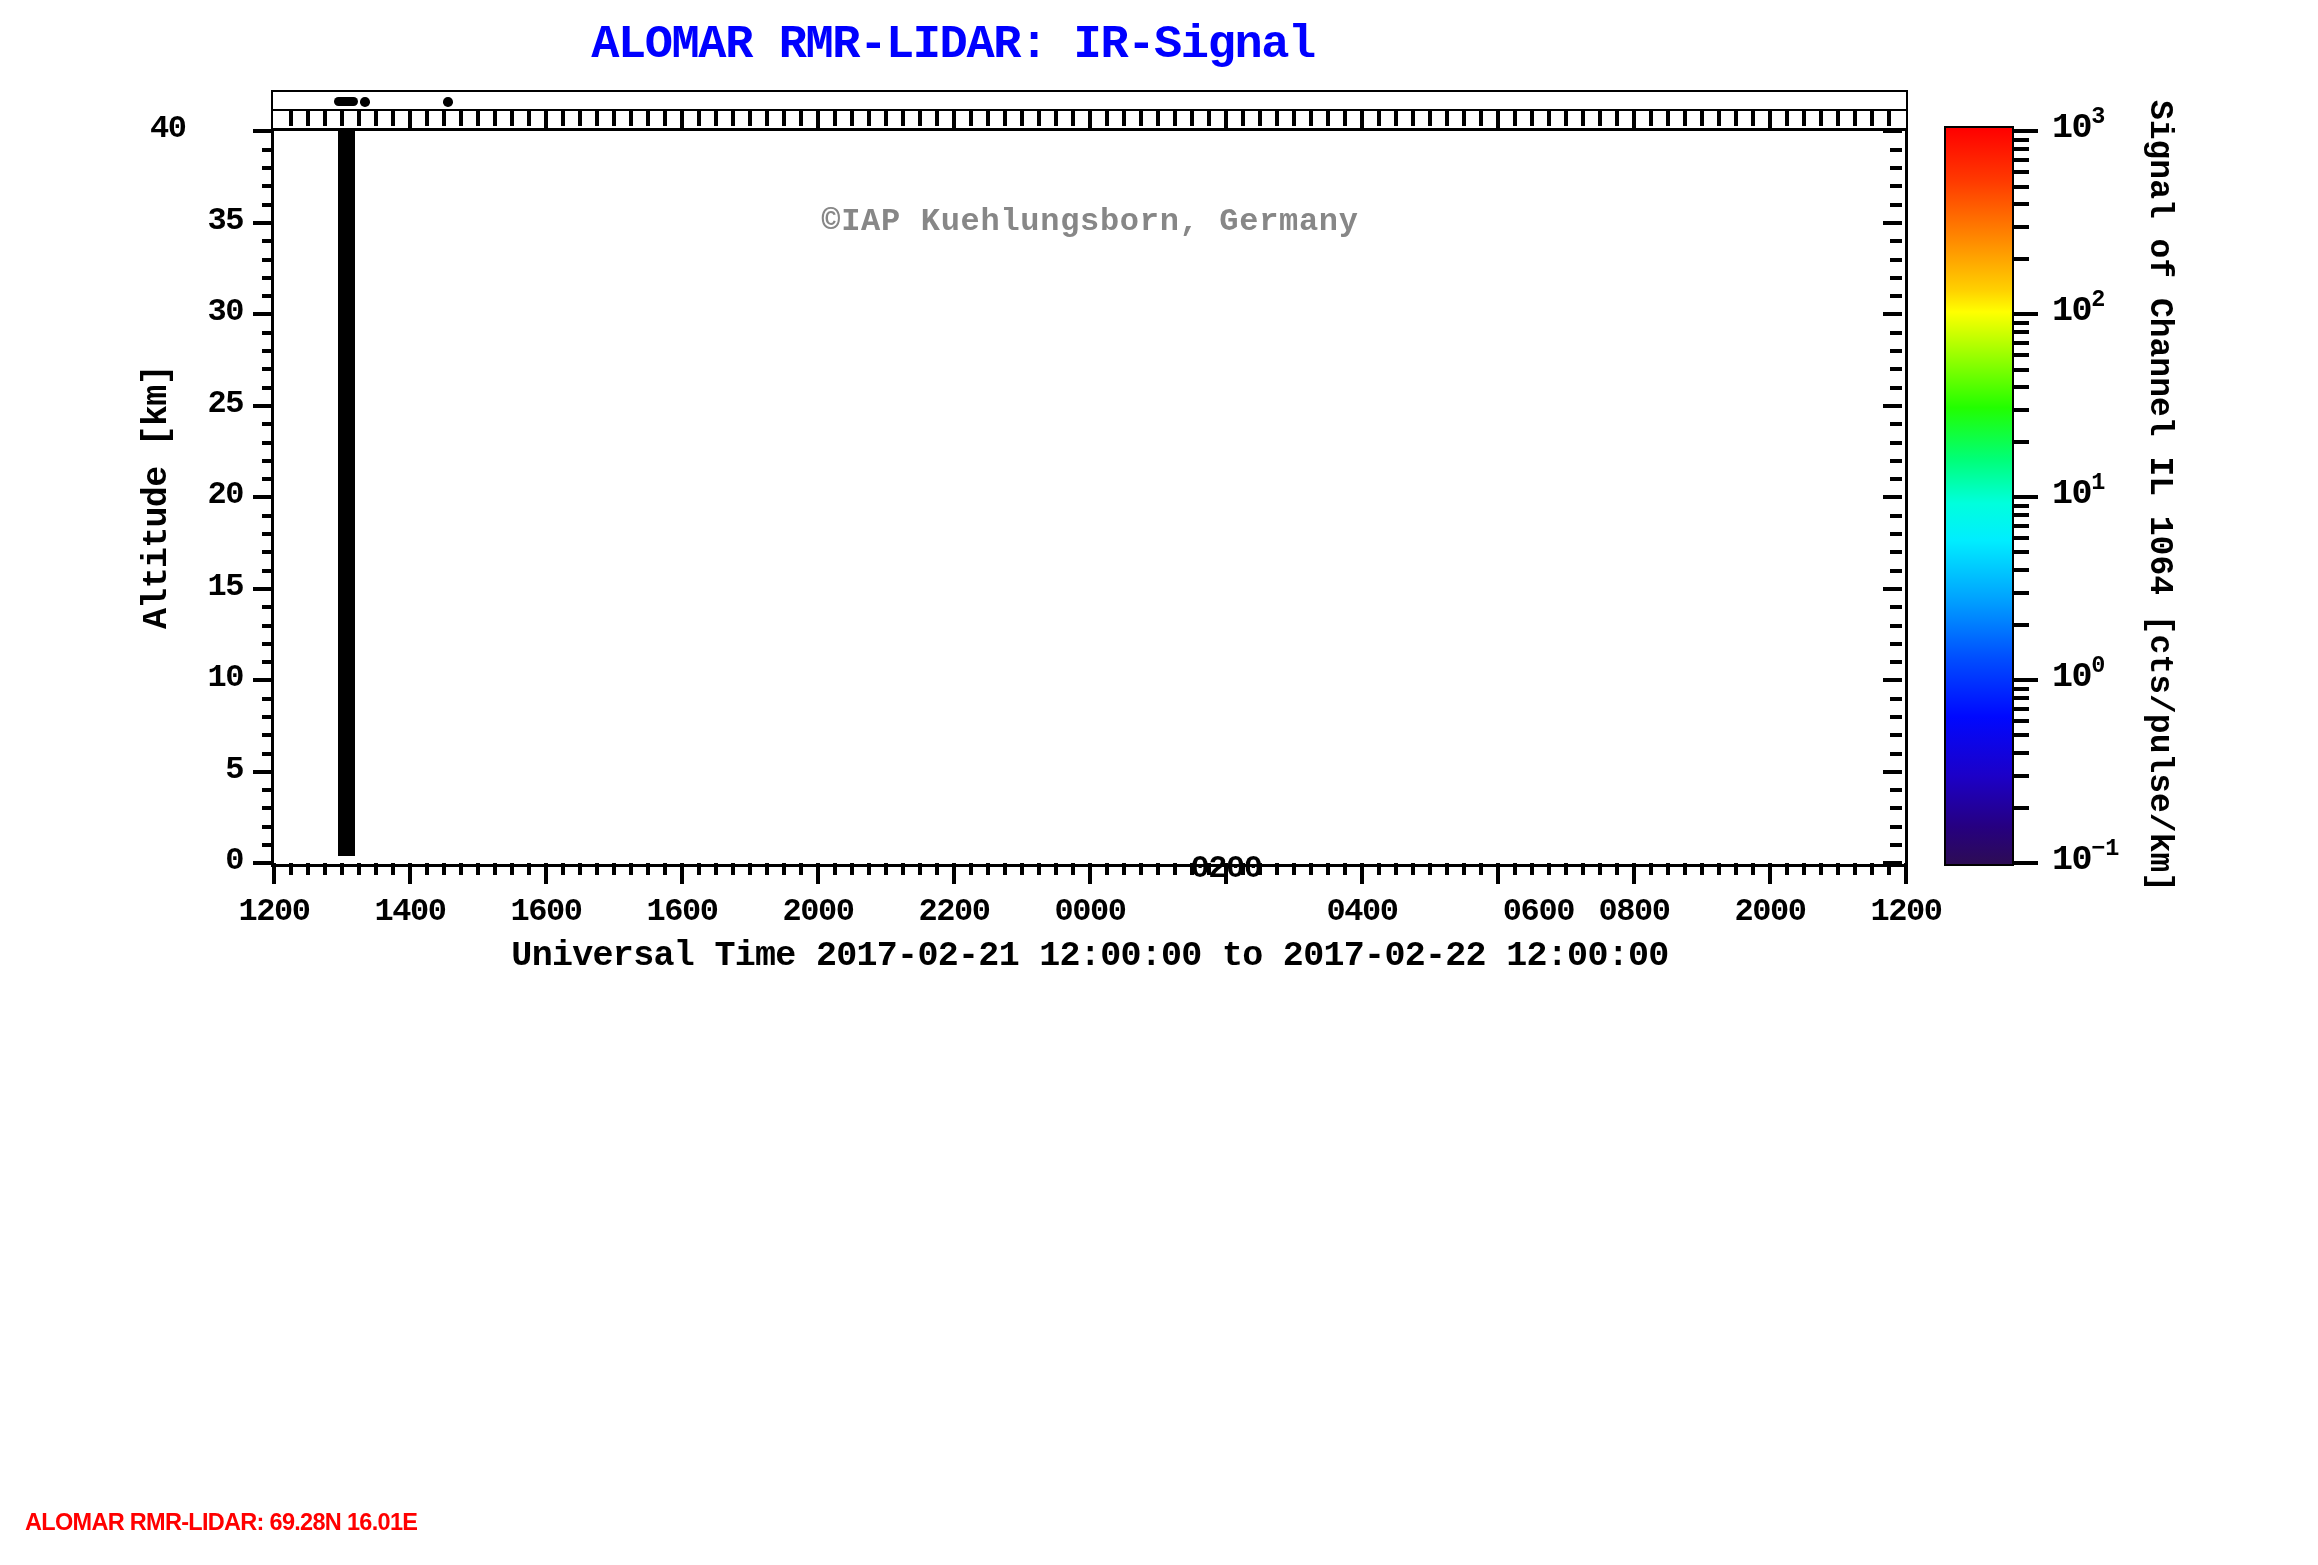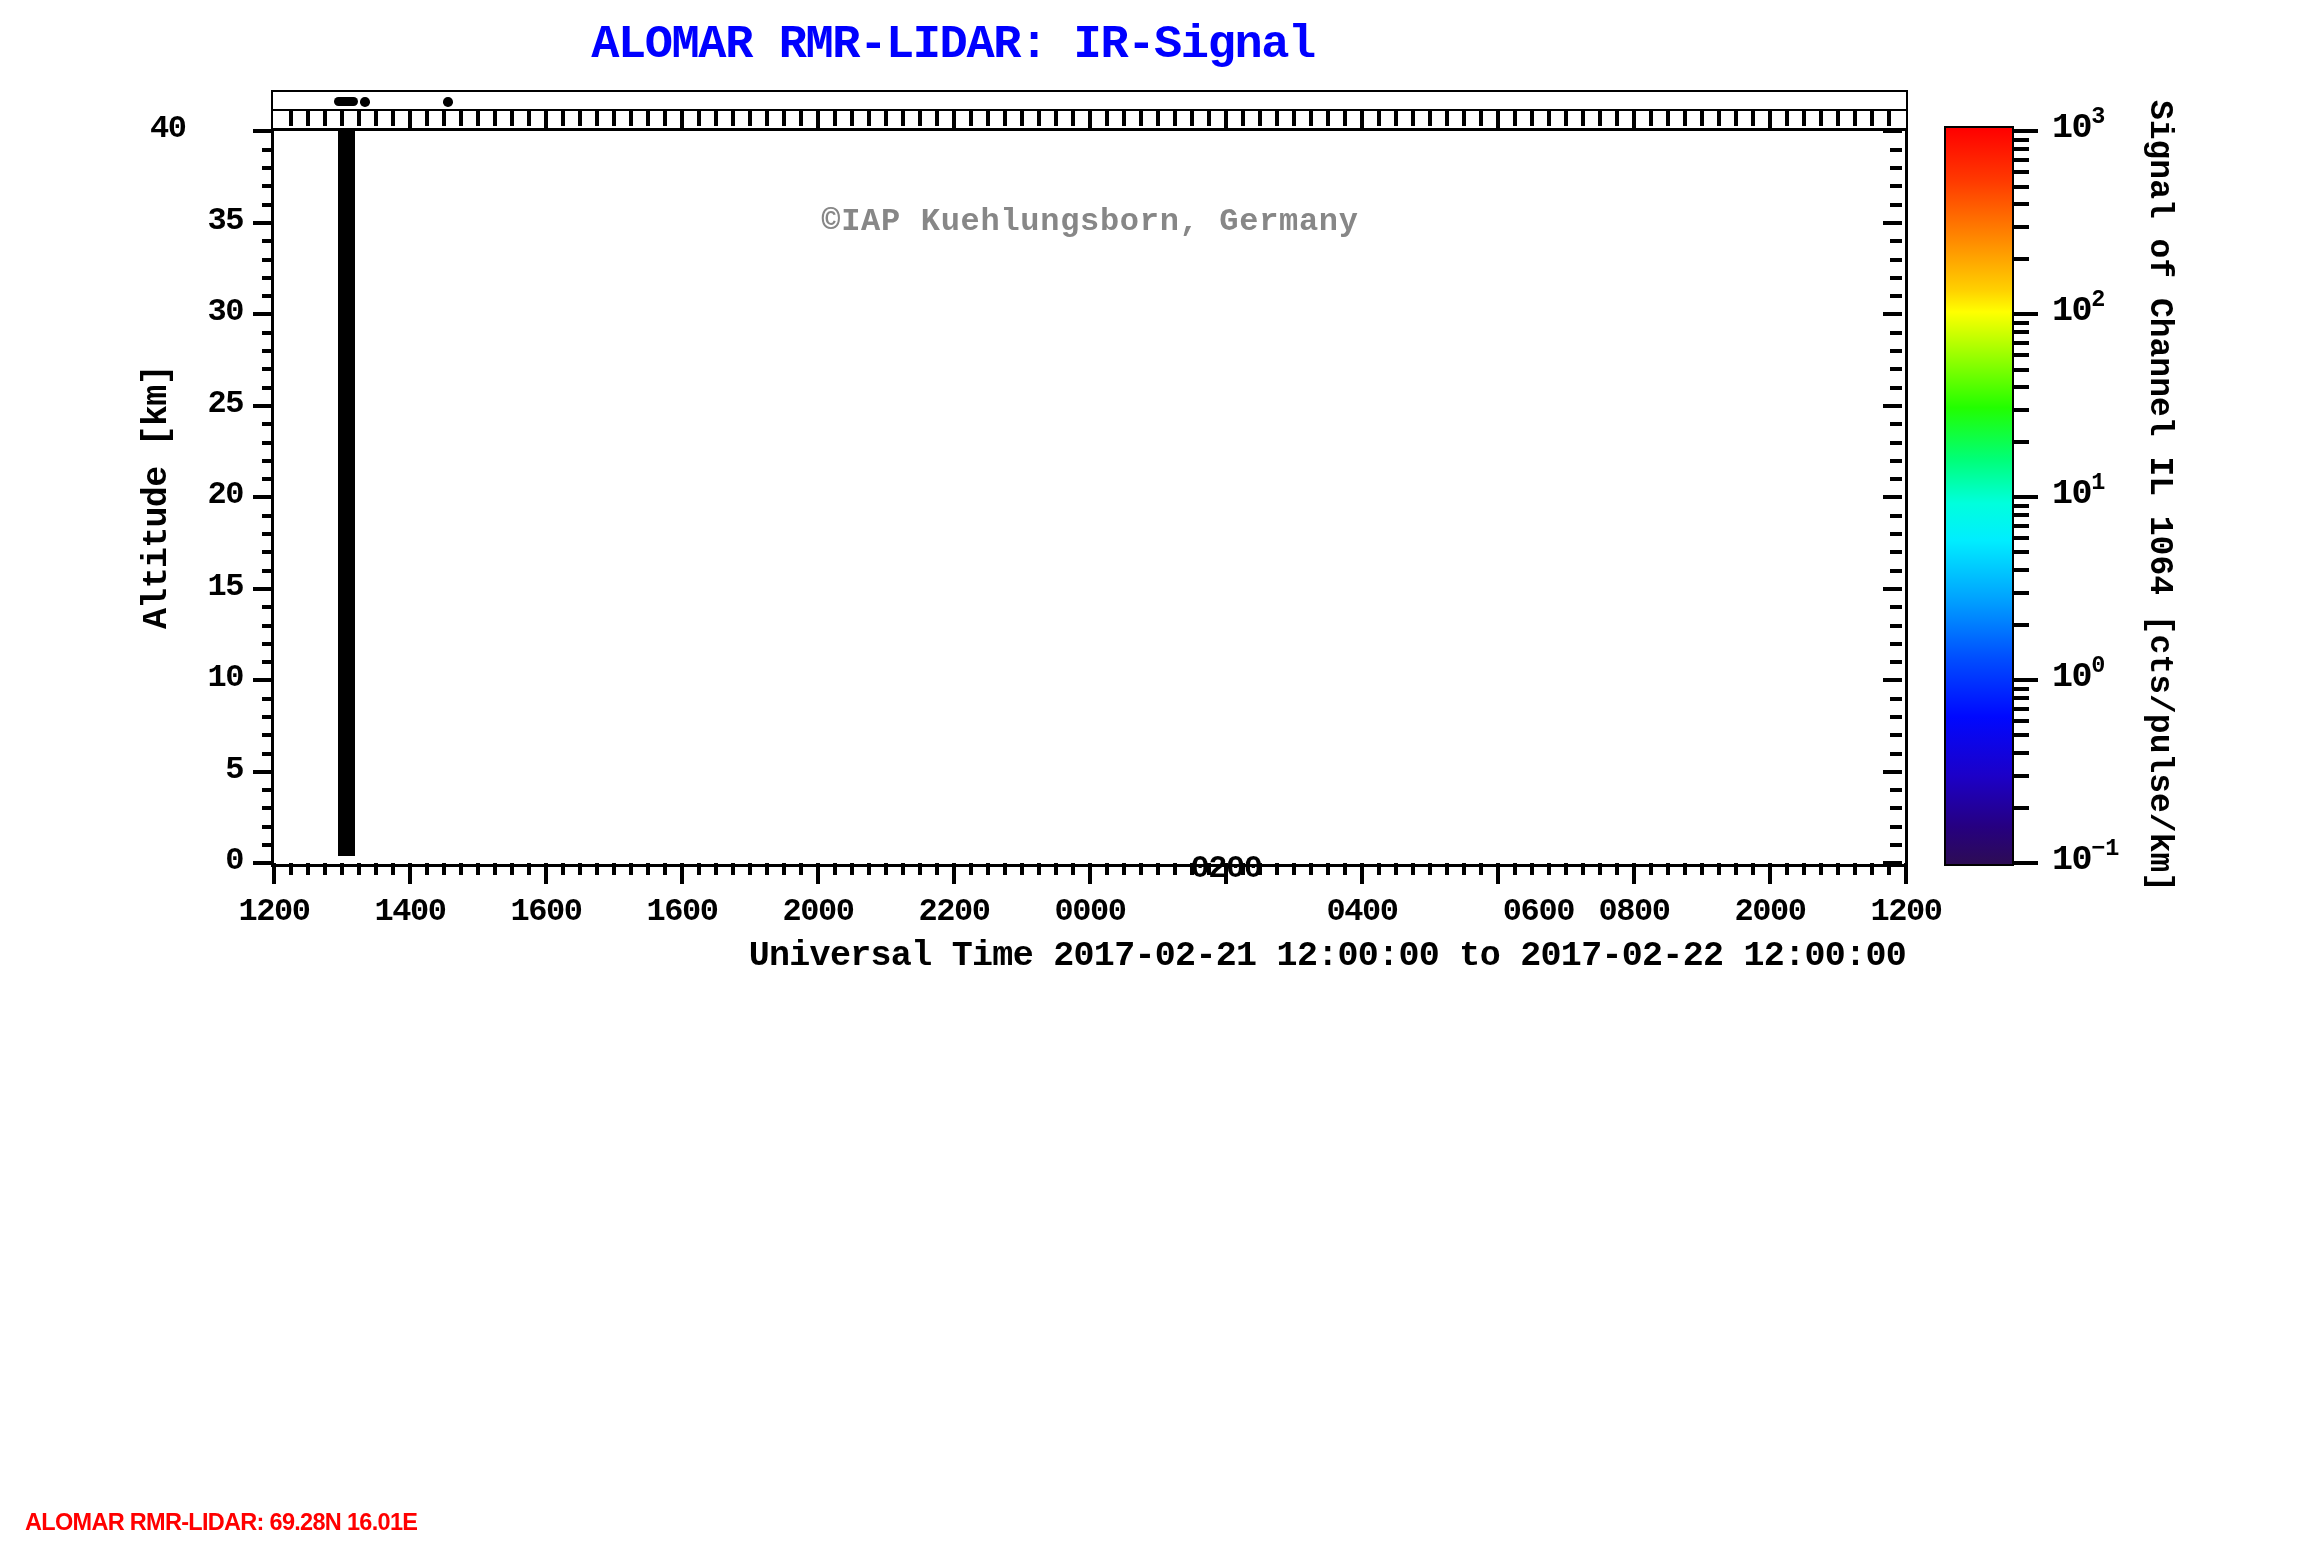--- a/index.html
+++ b/index.html
@@ -7,21 +7,21 @@
           font-family:"Liberation Mono","DejaVu Sans Mono",monospace;}
   .abs{position:absolute;}
   .mono{font-family:"Liberation Mono","DejaVu Sans Mono",monospace;font-weight:bold;color:#000;}
   .sans{font-family:"Liberation Sans","DejaVu Sans",sans-serif;font-weight:bold;color:#000;}
   #title{left:0;right:413px;top:18px;text-align:center;font-size:47px;letter-spacing:-1.4px;white-space:nowrap;}
   #watermark{left:274px;width:1632px;top:203px;text-align:center;font-size:32px;letter-spacing:0.7px;}
   #plot-area{left:271px;top:128px;width:1637px;height:739px;border:3.5px solid #000;box-sizing:border-box;background:#fff;}
   #indicator-strip{left:271px;top:90px;width:1637px;height:21px;border:2.1px solid #000;box-sizing:border-box;background:#fff;}
   #ruler-strip{left:271px;top:109px;width:1637px;height:22px;border-left:2.1px solid #000;border-right:2.1px solid #000;border-top:2.1px solid #000;box-sizing:border-box;background:#fff;}
   .ticklab{position:absolute;font-size:32px;letter-spacing:-1.4px;white-space:nowrap;}
-  #x-axis-label{left:274px;width:1632px;top:936px;text-align:right;font-size:35px;letter-spacing:-0.7px;white-space:nowrap;}
+  #x-axis-label{left:274px;width:1632px;top:936px;text-align:center;font-size:35px;letter-spacing:-0.7px;white-space:nowrap;}
   #altitude-label{left:157px;top:497px;transform:translate(-50%,-50%) rotate(-90deg);font-size:35px;letter-spacing:-0.7px;white-space:nowrap;}
   #colorbar{left:1944px;top:126px;width:70px;height:740px;border:2.8px solid #000;box-sizing:border-box;}
   #colorbar-label{left:2159px;top:496px;transform:translate(-50%,-50%) rotate(90deg);font-size:33px;letter-spacing:0px;white-space:nowrap;}
   .cblab{position:absolute;font-size:35px;letter-spacing:-1.4px;white-space:nowrap;}
   .cblab .exp{font-size:23.5px;position:relative;top:-14px;letter-spacing:0;}
   #timestamp-line{left:1417px;top:1102px;font-size:32px;letter-spacing:-2.1px;white-space:nowrap;}
   #footer-left{left:25px;top:1509px;font-size:23.5px;letter-spacing:-0.7px;white-space:nowrap;}
   #footer-right{right:11px;top:1509px;font-size:23.5px;letter-spacing:-0.7px;white-space:nowrap;}
   .dot{position:absolute;background:#000;border-radius:50%;}
   .pill{position:absolute;background:#000;border-radius:4.8px;}

